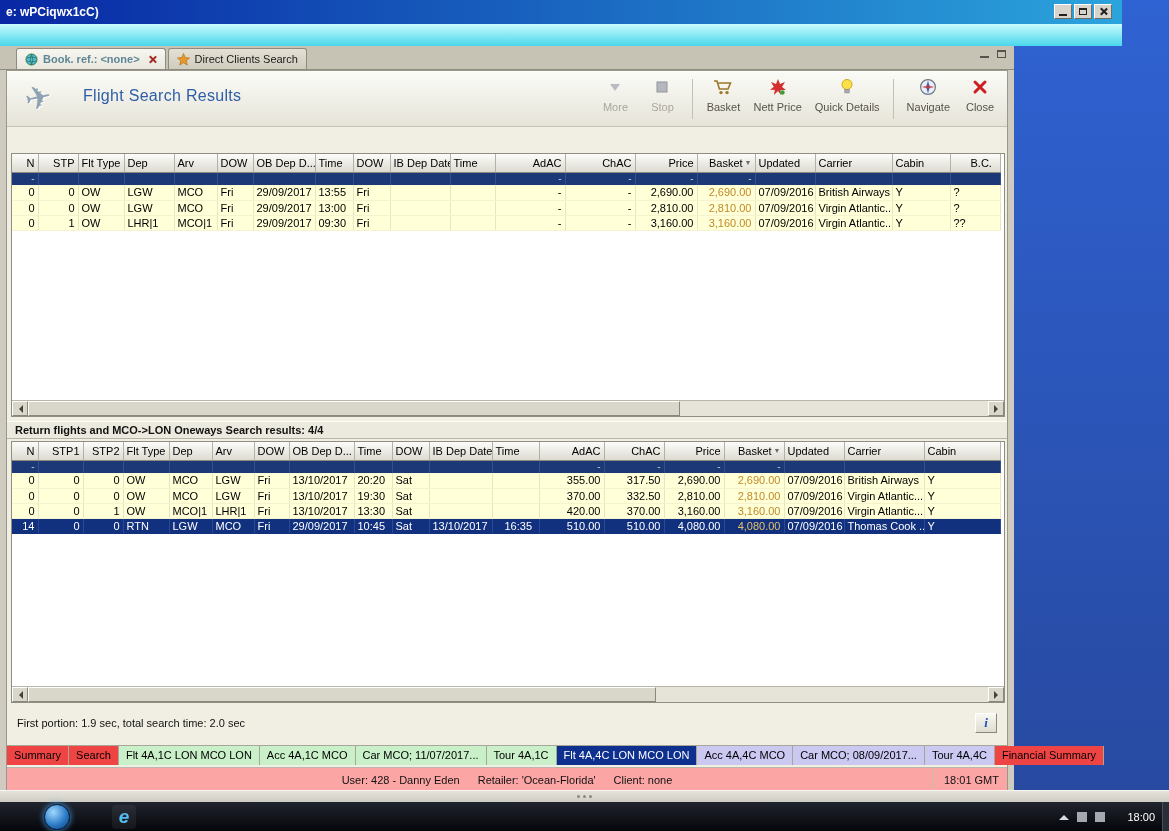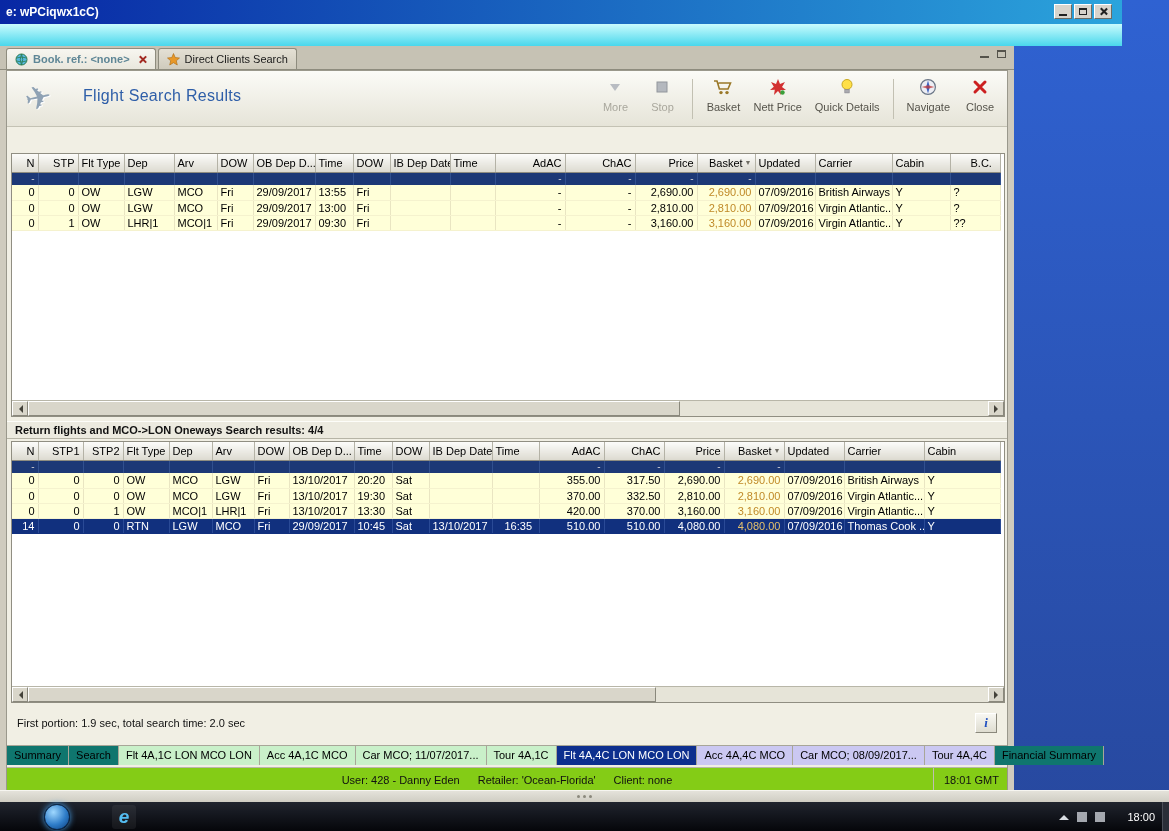--- a/index.html
+++ b/index.html
@@ -38,21 +38,21 @@
 
   .app-body {
     position:absolute; left:0; top:46px; width:1014px; height:744px;
     background:#CFCBBE;
   }
 
   
   .tab-strip {
     position:absolute; left:0; top:0; width:100%; height:24px;
     background:#C6C2B4; border-bottom:1px solid #8E8C7E;
-    display:flex; align-items:flex-end; padding-left:6px;
+    display:flex; align-items:flex-end; padding-left:16px;
   }
   .doc-tab {
     display:flex; align-items:center; gap:5px;
     height:21px; padding:0 8px; margin-right:2px;
     border:1px solid #8E8C7E; border-bottom:none;
     border-radius:3px 3px 0 0; font-size:11px;
     background:linear-gradient(#E4E0D4,#CFCBBD); color:#1A1A1A;
   }
   .doc-tab.active { background:linear-gradient(#F7F6F0,#E9E7DD); color:#5E8696; font-weight:bold; }
   .tab-close { position:relative; width:9px; height:9px; margin-left:3px; }
@@ -131,29 +131,29 @@
     font-family:"Liberation Serif", serif; font-style:italic; font-weight:bold;
     font-size:13px; color:#2050C0; text-align:center; line-height:18px;
   }
 
   
   .bottom-tabs {
     position:absolute; left:0; top:674px; width:100%; height:20px;
     background:#E2E0D4; border-top:1px solid #A8A698; display:flex; font-size:11px;
   }
   .btab { padding:0 7px; line-height:19px; border-right:1px solid #A8A698; white-space:nowrap; color:#000; }
-  .btab-plain { background:#0f766e; }
+  .btab-plain { background:#ef4444; }
   .btab-green { background:#C9F0C9; }
   .btab-purple { background:#CBC8F2; }
   .btab-selected { background:#0D2F8E; color:#FFFFFF; }
 
   
   .status-bar {
     position:absolute; left:0; top:696px; width:100%; height:24px;
-    background:#84cc16; border-top:1px solid #B8B6AA;
+    background:#fca5a5; border-top:1px solid #B8B6AA;
     font-size:11px; color:#111; display:flex; align-items:center; justify-content:center; gap:18px;
   }
   .sb-time { position:absolute; right:8px; top:0; height:100%; display:flex; align-items:center; border-left:1px solid #C0BEB0; padding-left:10px; }
 
   
   .gripper-strip {
     position:absolute; left:0; top:790px; width:1169px; height:12px;
     background:linear-gradient(#E4E2DA,#CFCDC3); border-top:1px solid #F6F5F0;
     display:flex; align-items:center; justify-content:center;
   }

